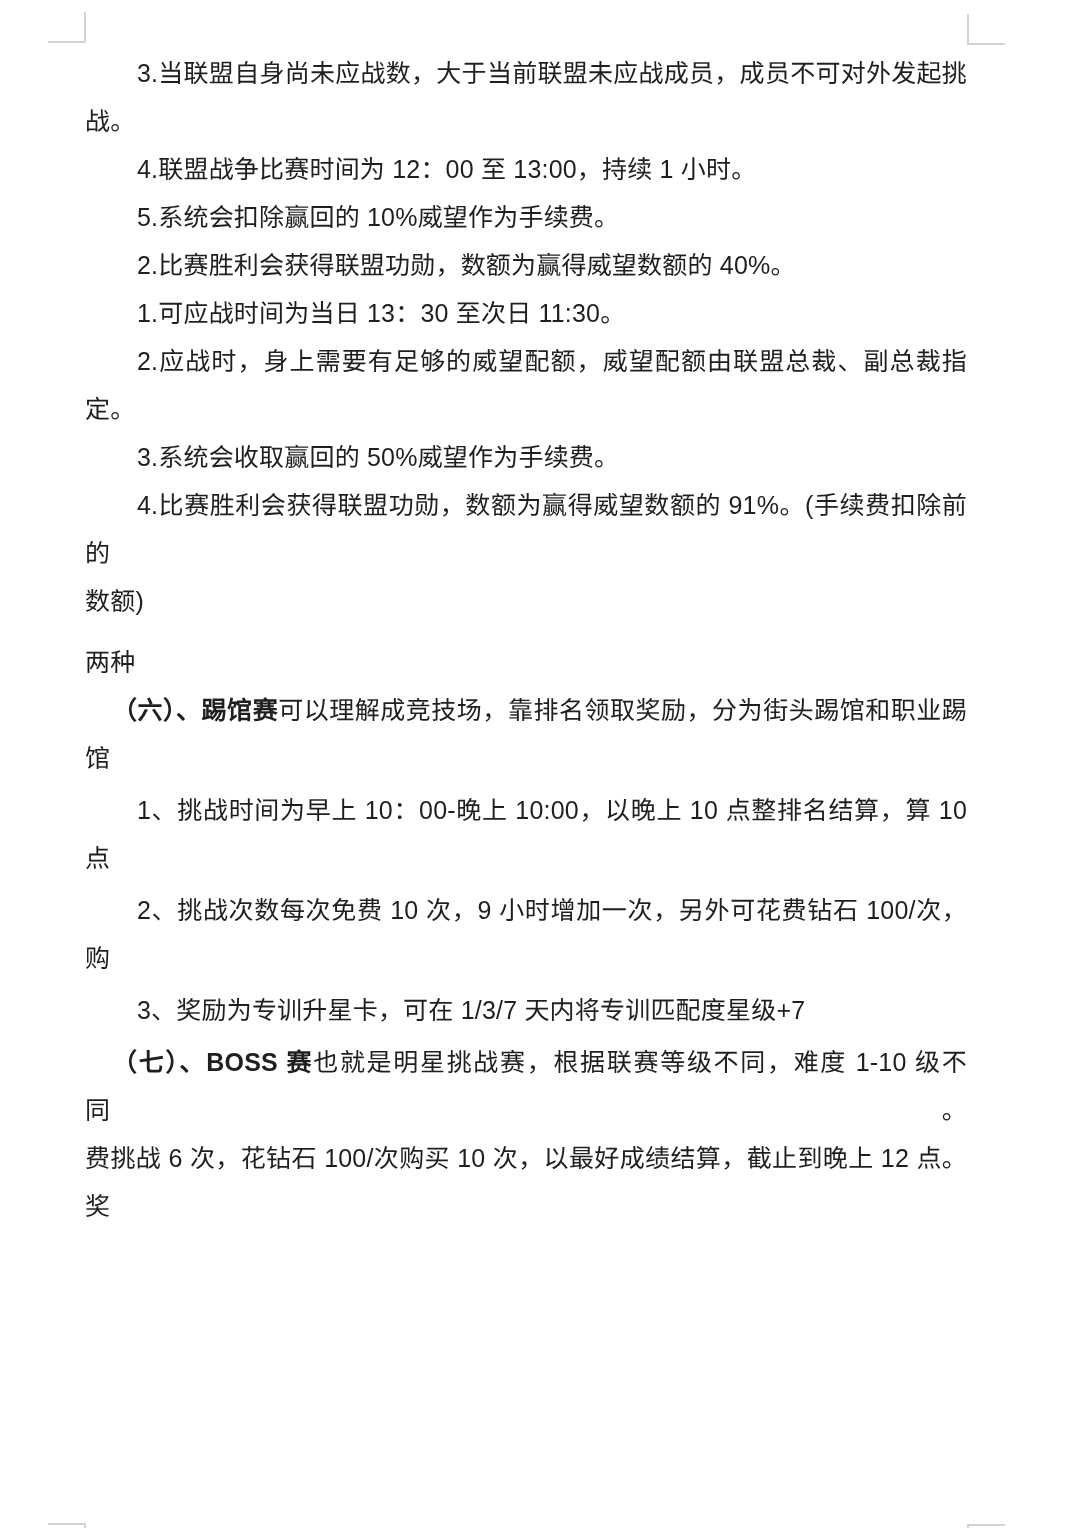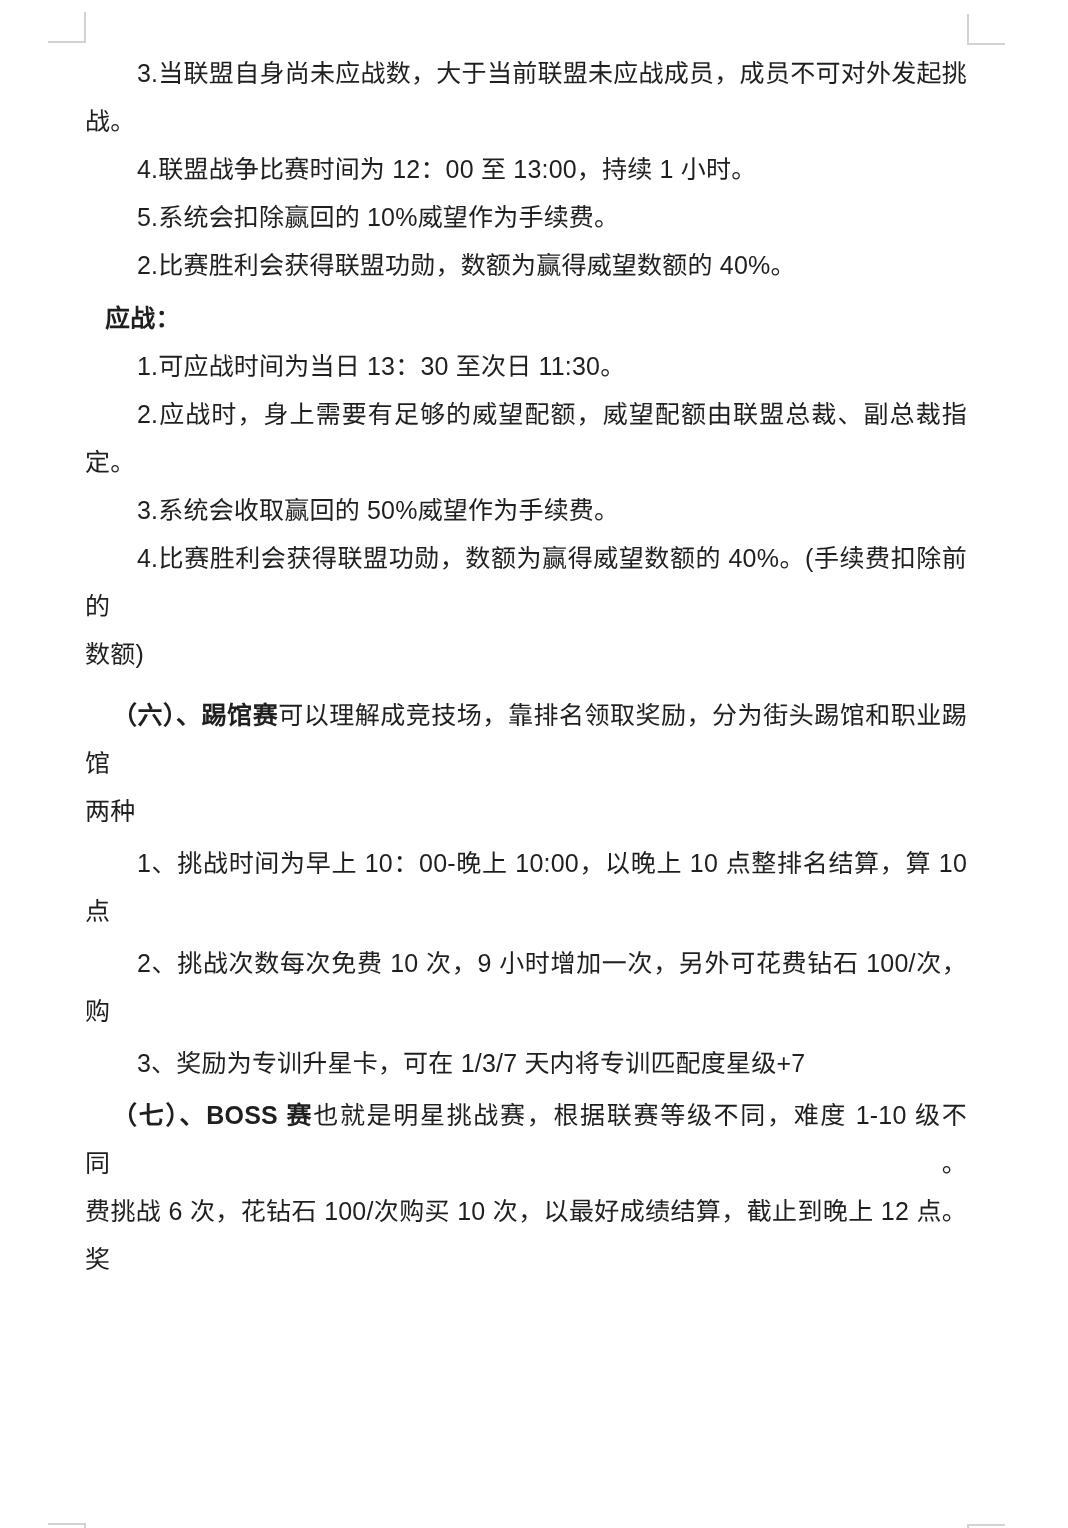--- a/index.html
+++ b/index.html
@@ -62,39 +62,36 @@
     </div>
     <div class="para body">
       <div class="line first">4.联盟战争比赛时间为 12：00 至 13:00，持续 1 小时。</div>
     </div>
     <div class="para body">
       <div class="line first">5.系统会扣除赢回的 10%威望作为手续费。</div>
     </div>
     <div class="para body">
       <div class="line first">2.比赛胜利会获得联盟功勋，数额为赢得威望数额的 40%。</div>
     </div>
-    <div class="para label">
-      <div class="line first"><b>应战：</b></div>
-    </div>
     <div class="para body">
       <div class="line first">1.可应战时间为当日 13：30 至次日 11:30。</div>
     </div>
     <div class="para body">
       <div class="line first">2.应战时，身上需要有足够的威望配额，威望配额由联盟总裁、副总裁指定。</div>
     </div>
     <div class="para body">
       <div class="line first">3.系统会收取赢回的 50%威望作为手续费。</div>
     </div>
     <div class="para body">
-      <div class="line first fill">4.比赛胜利会获得联盟功勋，数额为赢得威望数额的 40%。(手续费扣除前的</div>
+      <div class="line first fill">4.比赛胜利会获得联盟功勋，数额为赢得威望数额的 91%。(手续费扣除前的</div>
       <div class="line">数额)</div>
     </div>
     <div class="para section-first">
+      <div class="line">两种</div>
       <div class="line first fill"><b>（六）、踢馆赛</b>可以理解成竞技场，靠排名领取奖励，分为街头踢馆和职业踢馆</div>
-      <div class="line">两种</div>
     </div>
     <div class="para sub">
       <div class="line first fill">1、挑战时间为早上 10：00-晚上 10:00，以晚上 10 点整排名结算，算 10 点</div>
     </div>
     <div class="para sub">
       <div class="line first fill">2、挑战次数每次免费 10 次，9 小时增加一次，另外可花费钻石 100/次，购</div>
     </div>
     <div class="para sub">
       <div class="line first">3、奖励为专训升星卡，可在 1/3/7 天内将专训匹配度星级+7</div>
     </div>

